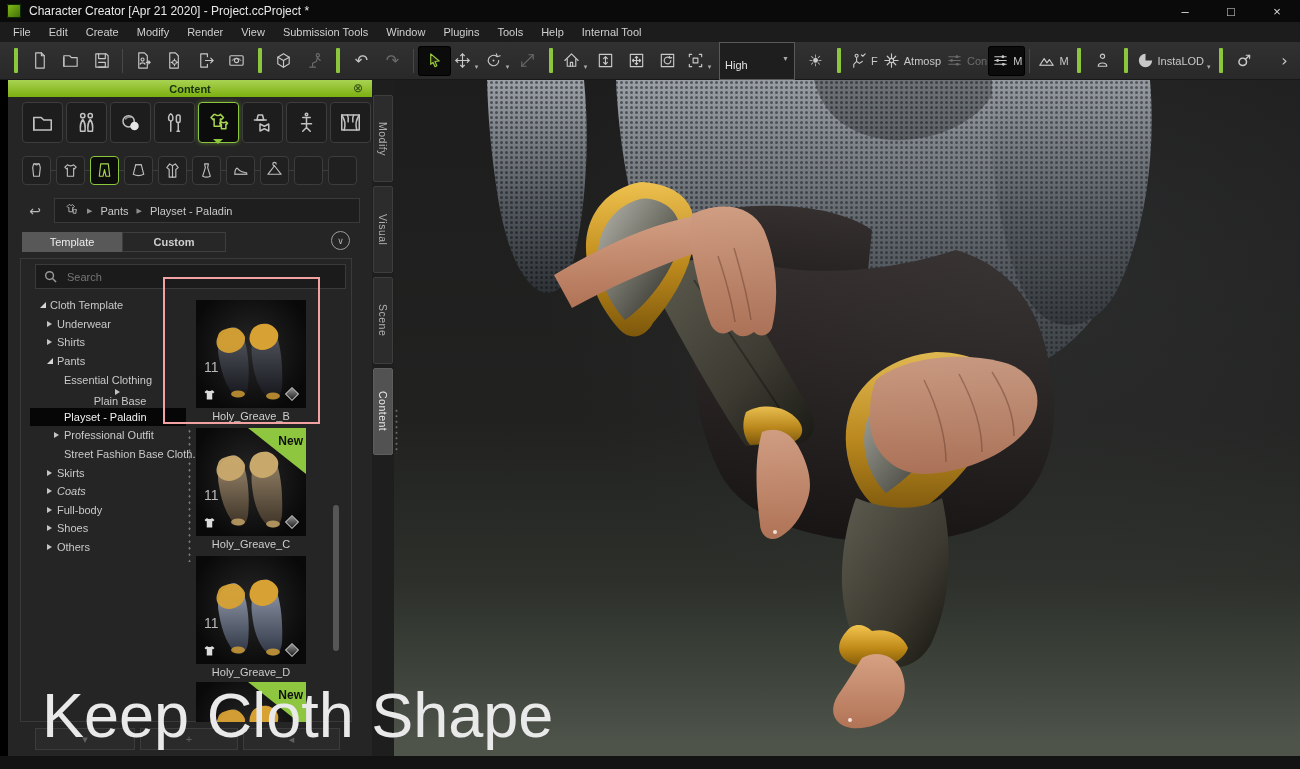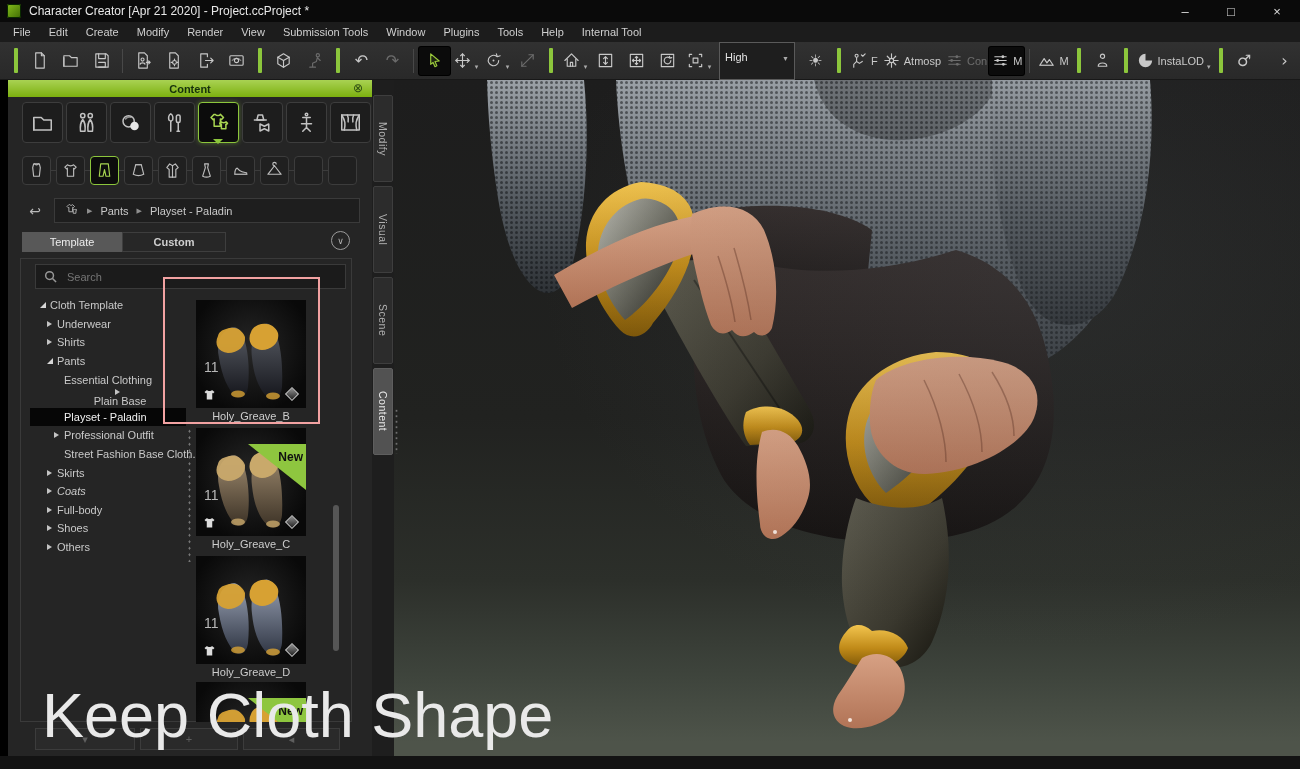--- a/index.html
+++ b/index.html
@@ -27,21 +27,21 @@
   .tb-btn{height:28px;min-width:27px;display:flex;align-items:center;justify-content:center;
           color:#c8c8c8;flex:none;border-radius:2px;gap:2px;padding:0 2px;position:relative}
   .tb-btn svg{width:19px;height:19px;stroke:currentColor;fill:none;stroke-width:1.2;
               stroke-linecap:round;stroke-linejoin:round}
   .tb-btn .glyph{font-size:16px;line-height:1;font-family:"DejaVu Sans",sans-serif}
   .tb-btn.disabled{opacity:.40}
   .tb-btn.active{background:#0b0b0b;box-shadow:0 0 0 1px #000}
   .tb-btn .lbl{font-size:11px;color:#c9c9c9;margin-left:1px}
   .tb-caret{font-size:7px;color:#aaa;align-self:flex-end;margin:0 0 4px 1px}
   .tb-select{width:64px;height:20px;background:#1e1e1e;border:1px solid #5a5a5a;color:#e3e3e3;
-             font-size:11px;display:flex;align-items:flex-start;justify-content:space-between;
+             font-size:11px;display:flex;align-items:flex-end;justify-content:space-between;
              padding:8px 5px;margin:8px 5px;flex:none}
   .tb-spacer{flex:1}
 
   
   .content-panel{position:absolute;left:8px;top:80px;width:364px;height:676px;background:#252525;z-index:4}
   .panel-header{position:absolute;left:0;top:0;width:100%;height:17px;
                 background:linear-gradient(#a9d253,#7cb00f);display:flex;align-items:center;justify-content:center;
                 font-size:11px;font-weight:bold;color:#16310b}
   .panel-close{position:absolute;right:9px;top:1px;color:#2c4b12;font-size:12px;font-weight:normal}
 
@@ -95,21 +95,21 @@
   .thumb-cell{position:absolute;left:0;width:146px}
   .thumb-img{position:relative;left:4px;width:110px;height:108px;overflow:hidden;
              background:radial-gradient(ellipse at 50% 45%,#272727,#090909 78%)}
   .thumb-img svg{position:absolute;inset:0}
   .thumb-label{width:118px;margin-top:2px;text-align:center;font-size:11px;color:#cdcdcd}
   .count-badge{position:absolute;left:8px;bottom:33px;font-size:14px;color:#b8b8b8}
   .shirt-badge{position:absolute;left:6px;bottom:6px;width:15px;height:14px}
   .shirt-badge svg{width:15px;height:14px}
   .diamond-badge{position:absolute;right:9px;bottom:9px;width:8px;height:8px;border:1px solid #cfcfcf;
                  transform:rotate(45deg);background:linear-gradient(135deg,rgba(255,255,255,.55),rgba(120,120,120,.2))}
-  .new-flag{position:absolute;top:16px;right:0;width:58px;height:46px;background:#8ec63f;
+  .new-flag{position:absolute;top:0;right:0;width:58px;height:46px;background:#8ec63f;
             clip-path:polygon(100% 0,0 0,100% 100%)}
   .new-flag span{position:absolute;right:3px;top:6px;font-size:12px;font-weight:bold;color:#101010}
 
   .selection-ring{position:absolute;left:155px;top:197px;width:157px;height:147px;border:2px solid #f2a2a2;
                   box-sizing:border-box;z-index:6;pointer-events:none}
   .scrollbar{position:absolute;left:325px;top:425px;width:6px;height:146px;background:#565656;border-radius:3px}
 
   .bottom-btn{position:absolute;top:648px;height:22px;border:1px solid #3c3c3c;background:#2a2a2a;
               box-sizing:border-box;display:flex;align-items:center;justify-content:center;color:#5f5f5f;font-size:11px}
   .bottom-btn.b1{left:27px;width:100px}.bottom-btn.b2{left:132px;width:98px}.bottom-btn.b3{left:235px;width:97px}

